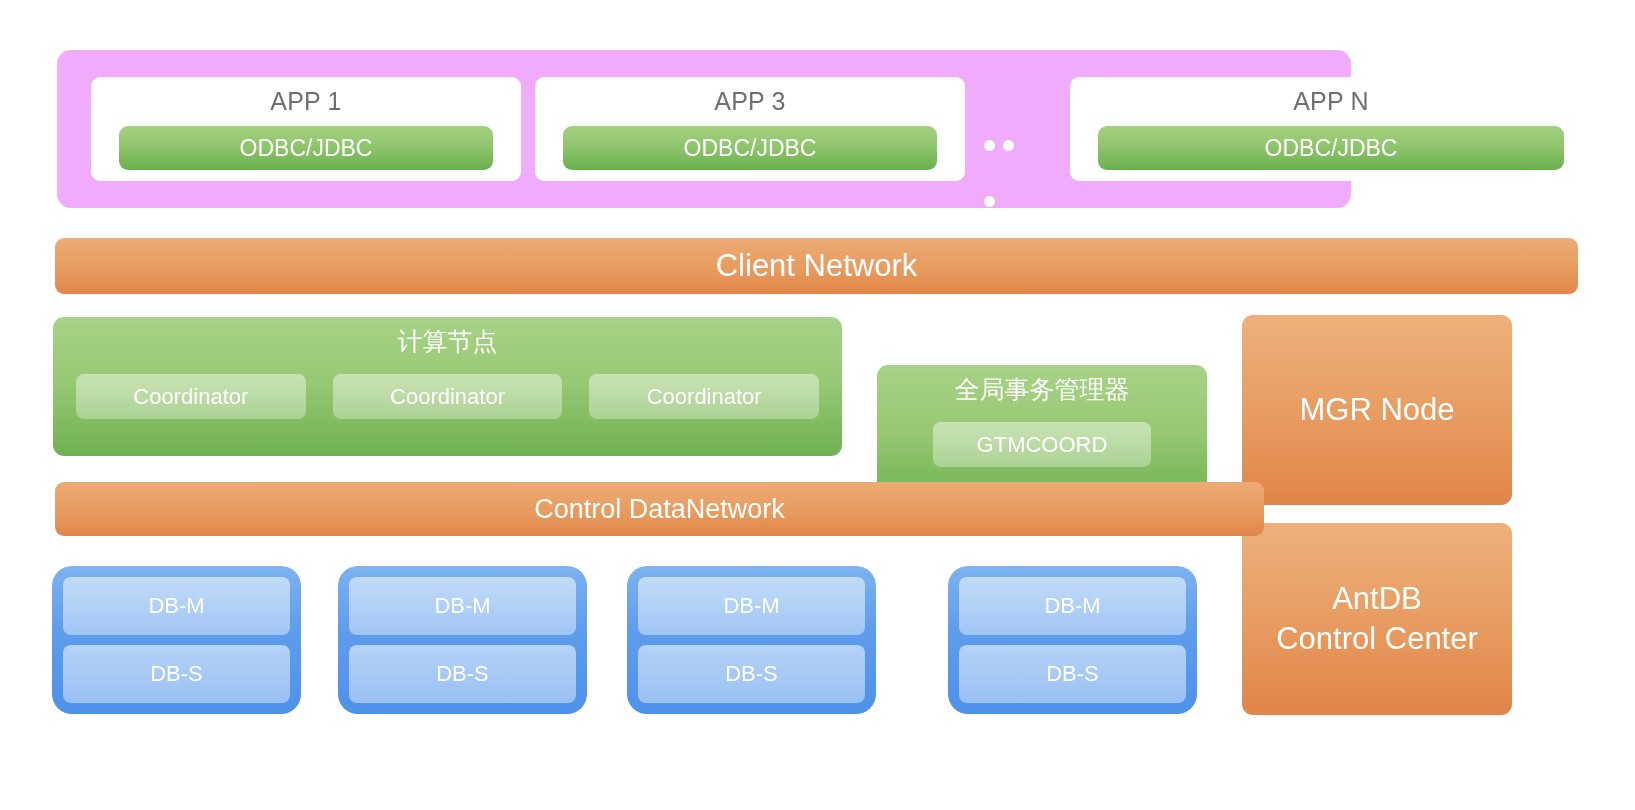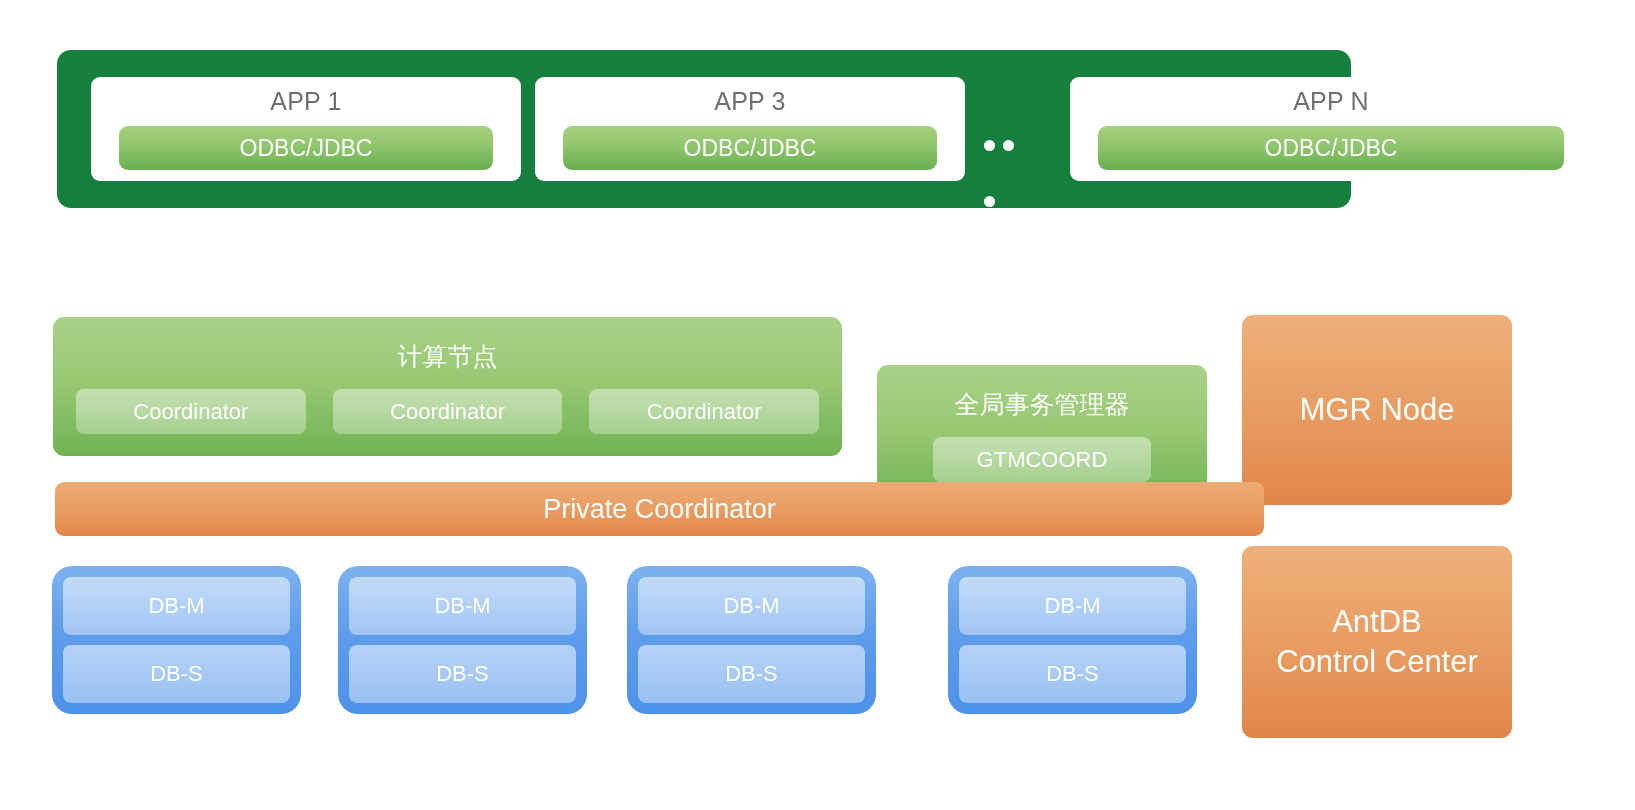--- a/index.html
+++ b/index.html
@@ -24,21 +24,21 @@
 
   
   .abs { position: absolute; box-sizing: border-box; }
 
   
   .app-shell {
     left: 57px;
     top: 50px;
     width: 1294px;
     height: 158px;
-    background: #15803d;
+    background: #f0abfc;
     border-radius: 14px;
   }
 
   .app-card {
     position: absolute;
     top: 27px;
     height: 104px;
     background: #ffffff;
     border-radius: 9px;
     display: flex;
@@ -125,21 +125,21 @@
     left: 877px;
     top: 317px;
     width: 330px;
     height: 139px;
     margin-top: 48px;
   }
   .panel-heading {
     text-align: center;
     font-size: 25px;
     line-height: 1;
-    padding-top: 27px;
+    padding-top: 12px;
     white-space: nowrap;
   }
   .inner-row {
     display: flex;
     justify-content: center;
     gap: 27px;
     padding: 20px 23px 0 23px;
     text-align: right;
   }
   .inner-chip {
@@ -165,21 +165,21 @@
     color: #ffffff;
     display: flex;
     align-items: center;
     justify-content: center;
     text-align: center;
     font-size: 31px;
     line-height: 1.28;
     white-space: pre-line;
   }
   .right-mgr  { top: 315px; height: 190px; }
-  .right-acc  { top: 546px; height: 192px; }
+  .right-acc  { top: 523px; height: 192px; }
 
   
   .db-group {
     top: 566px;
     height: 148px;
     border-radius: 20px;
     background: linear-gradient(180deg, #7cb2f0 0%, #5e9cec 45%, #4d92ea 100%);
     padding: 11px;
     display: flex;
     flex-direction: column;
@@ -222,20 +222,21 @@
       <div class="app-title">APP N</div>
       <div class="odbc-pill">ODBC/JDBC</div>
     </div>
 
   </div>
 
   <div class="dot dot-a"></div>
   <div class="dot dot-b"></div>
   <div class="dot dot-c"></div>
 
+  <div class="abs band band-client">Client Network</div>
 
   <div class="abs green-panel panel-compute">
     <div class="panel-heading">计算节点</div>
     <div class="inner-row">
       <div class="inner-chip">Coordinator</div>
       <div class="inner-chip">Coordinator</div>
       <div class="inner-chip">Coordinator</div>
     </div>
   </div>
 
@@ -243,21 +244,21 @@
     <div class="panel-heading">全局事务管理器</div>
     <div class="inner-row">
       <div class="inner-chip gtm">GTMCOORD</div>
     </div>
   </div>
 
   <div class="abs right-panel right-mgr">MGR Node</div>
   <div class="abs right-panel right-acc">AntDB
 Control Center</div>
 
-  <div class="abs band band-private">Private Coordinator</div>
+  <div class="abs band band-private">Control DataNetwork</div>
 
   <div class="abs db-group dbg-0">
     <div class="db-chip">DB-M</div>
     <div class="db-chip">DB-S</div>
   </div>
 
   <div class="abs db-group dbg-1">
     <div class="db-chip">DB-M</div>
     <div class="db-chip">DB-S</div>
   </div>

